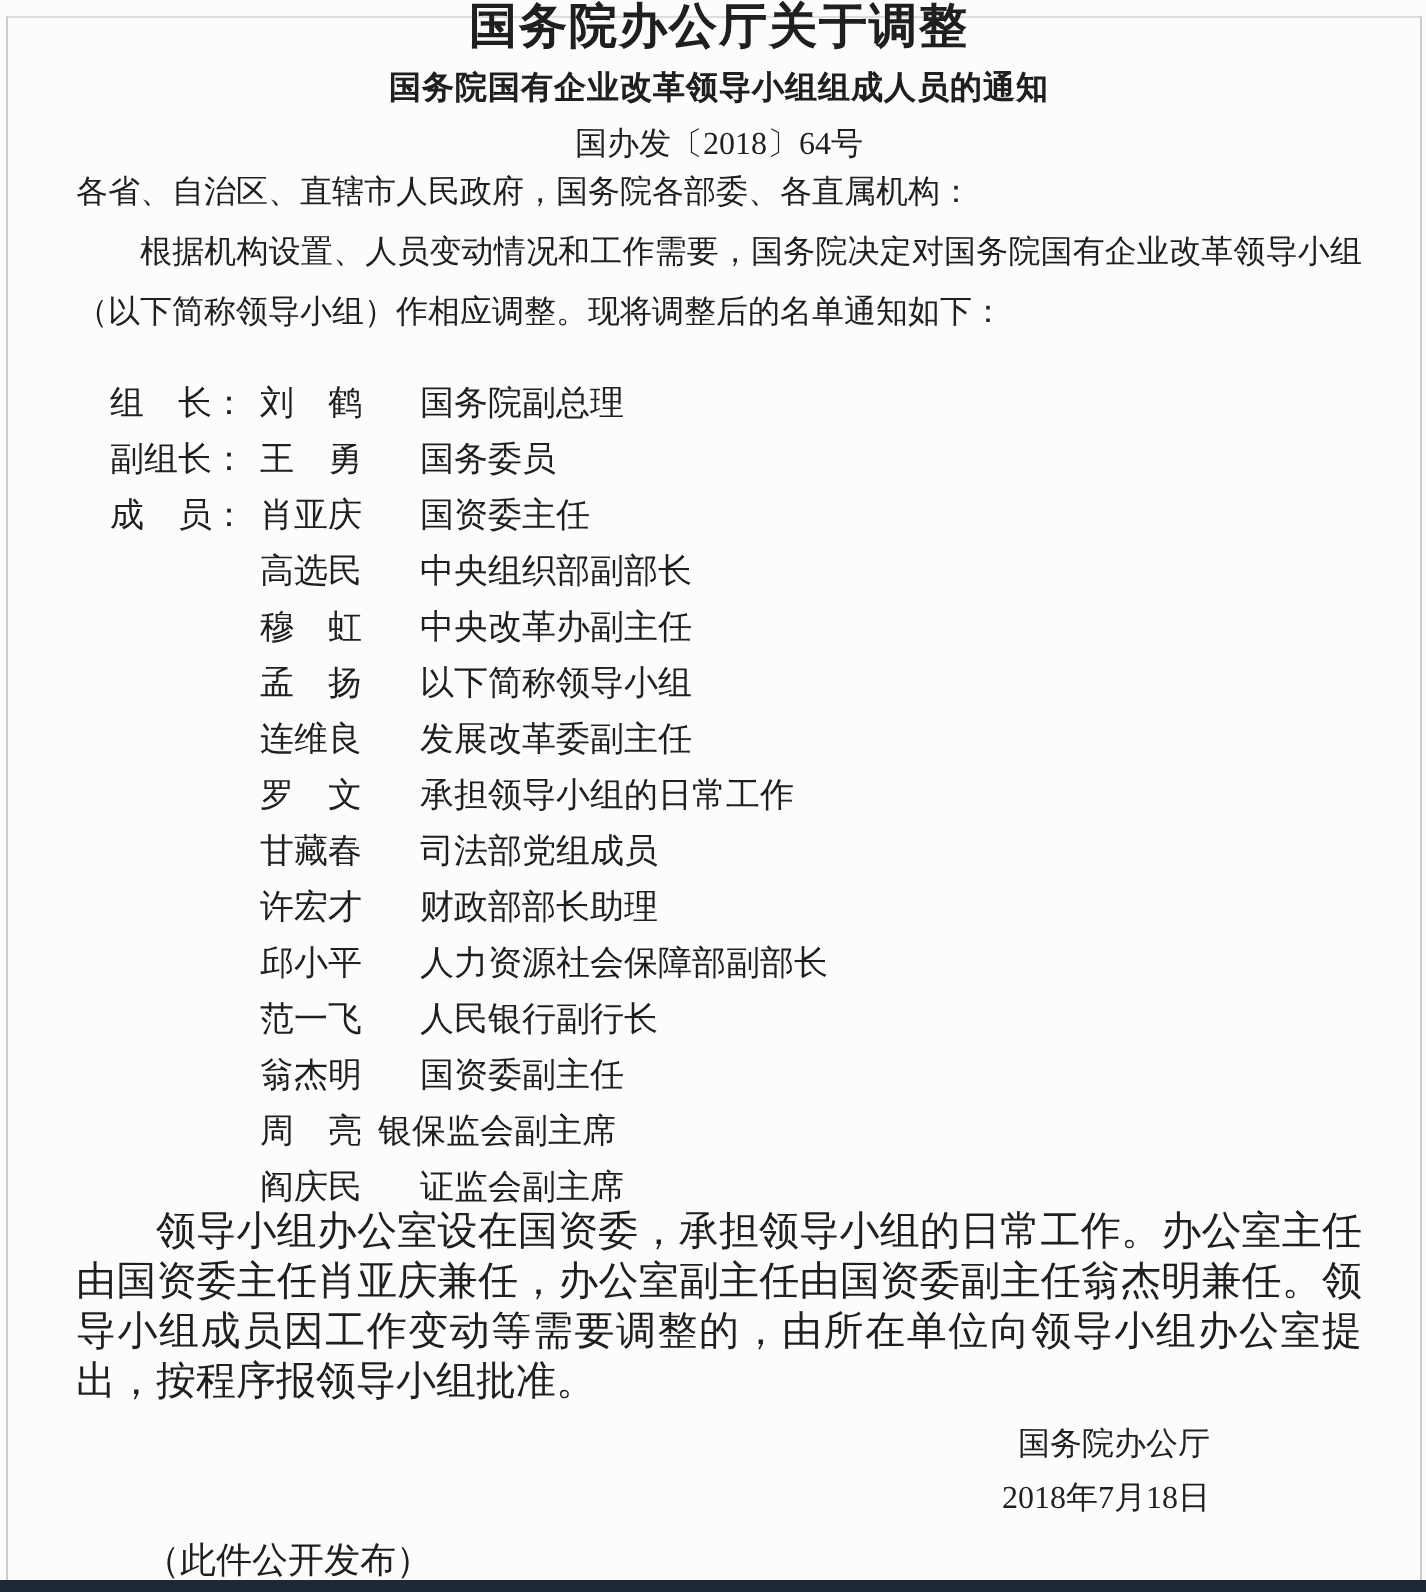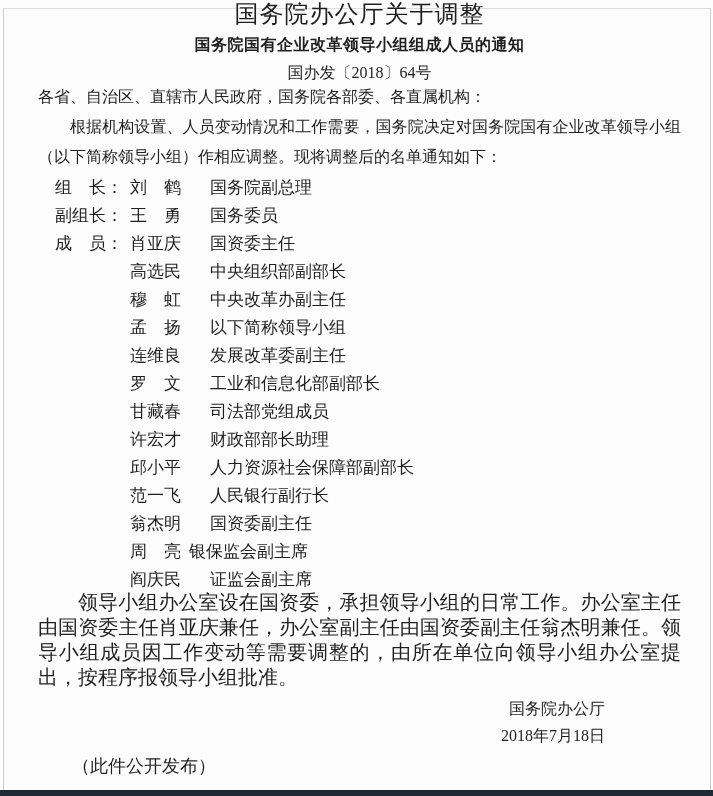--- a/index.html
+++ b/index.html
@@ -17,34 +17,34 @@
     position: absolute;
     left: 3px; right: 2px; top: 8px; bottom: 6px;
     border: 1px solid #cccccc;
     border-top-color: #dedede;
     border-bottom: none;
     pointer-events: none;
     z-index: 0;
   }
   .content { position: relative; z-index: 1; padding: 0 32px 0 38px; }
   .title-l1 {
-    font-size: 24px; line-height: 27px; font-weight: 400;
+    font-size: 24px; line-height: 27px; font-weight: 700;
     text-align: center; padding-top: 1px; letter-spacing: 1px;
   }
   .title-l2 {
     font-size: 16px; line-height: 27px; font-weight: 700;
     text-align: center; margin-top: 3px; letter-spacing: 0.5px;
   }
   .docnum {
     font-size: 16px; line-height: 19px; text-align: center; margin-top: 5px;
   }
   .body-block { font-size: 16px; line-height: 30px; }
   .salutation { }
   .para { margin: 0; text-indent: 2em; text-align: justify; }
-  .roster { margin-top: 2px; margin-left: 17px; font-size: 17px; line-height: 28px; }
+  .roster { margin-top: 16px; margin-left: 17px; font-size: 17px; line-height: 28px; }
   .roster-row { white-space: nowrap; }
   .roster-row .role { display: inline-block; width: 75px; }
   .roster-row .name { display: inline-block; width: 80px; }
   .roster-row.compact .name { width: 59px; }
   .closing { margin-top: -4px; font-size: 20px; line-height: 25px; }
   .signature-block { margin-top: 5px; text-align: right; padding-right: 76px;
     font-size: 16px; line-height: 27px; }
   .footer-note { margin-top: 7px; margin-left: 34px; font-size: 18px; line-height: 21px; }
   .bottom-bar {
     position: absolute; left: 0; right: 0; bottom: 0; height: 6px;
@@ -84,21 +84,21 @@
         <div class="roster-row">
         <span class="role"></span><span class="name">穆　虹</span><span class="rtitle">中央改革办副主任</span>
       </div>
         <div class="roster-row">
         <span class="role"></span><span class="name">孟　扬</span><span class="rtitle">以下简称领导小组</span>
       </div>
         <div class="roster-row">
         <span class="role"></span><span class="name">连维良</span><span class="rtitle">发展改革委副主任</span>
       </div>
         <div class="roster-row">
-        <span class="role"></span><span class="name">罗　文</span><span class="rtitle">工业和信息化部副部长</span>
+        <span class="role"></span><span class="name">罗　文</span><span class="rtitle">承担领导小组的日常工作</span>
       </div>
         <div class="roster-row">
         <span class="role"></span><span class="name">甘藏春</span><span class="rtitle">司法部党组成员</span>
       </div>
         <div class="roster-row">
         <span class="role"></span><span class="name">许宏才</span><span class="rtitle">财政部部长助理</span>
       </div>
         <div class="roster-row">
         <span class="role"></span><span class="name">邱小平</span><span class="rtitle">人力资源社会保障部副部长</span>
       </div>

